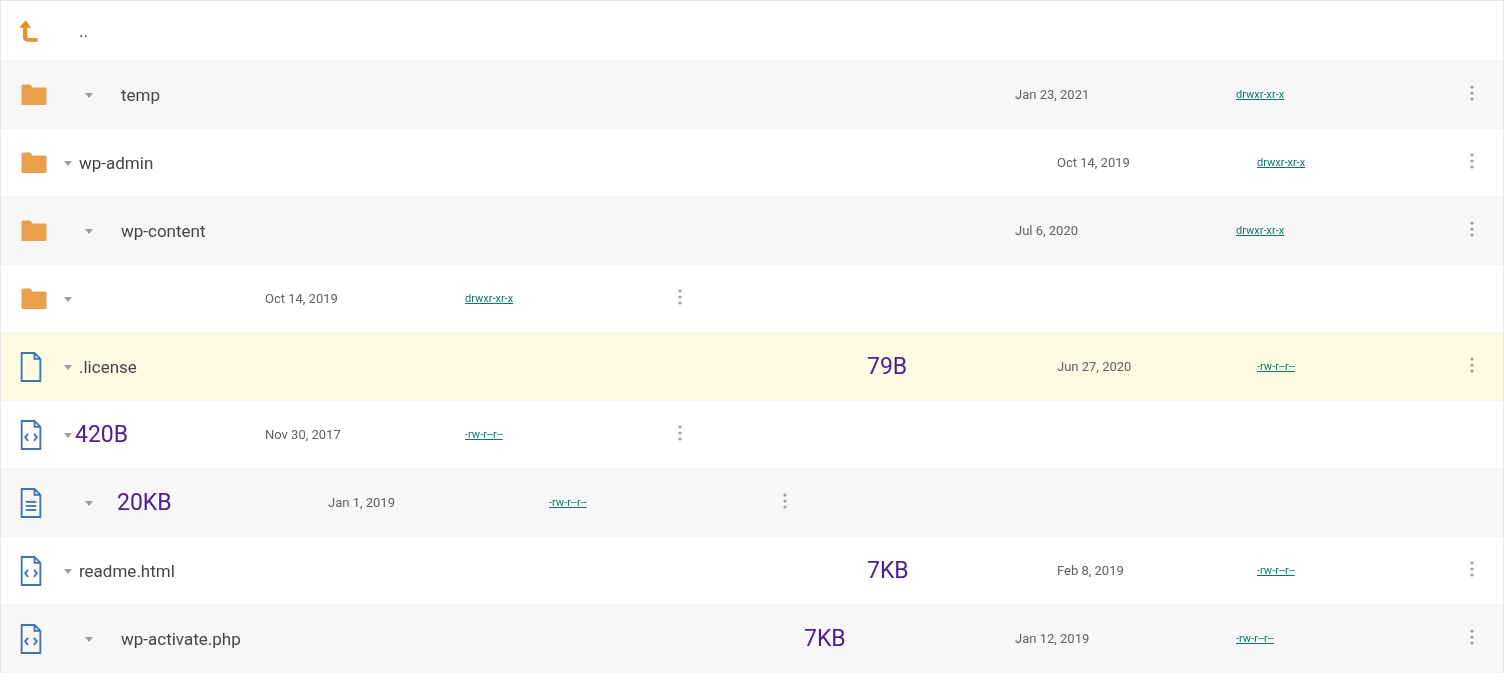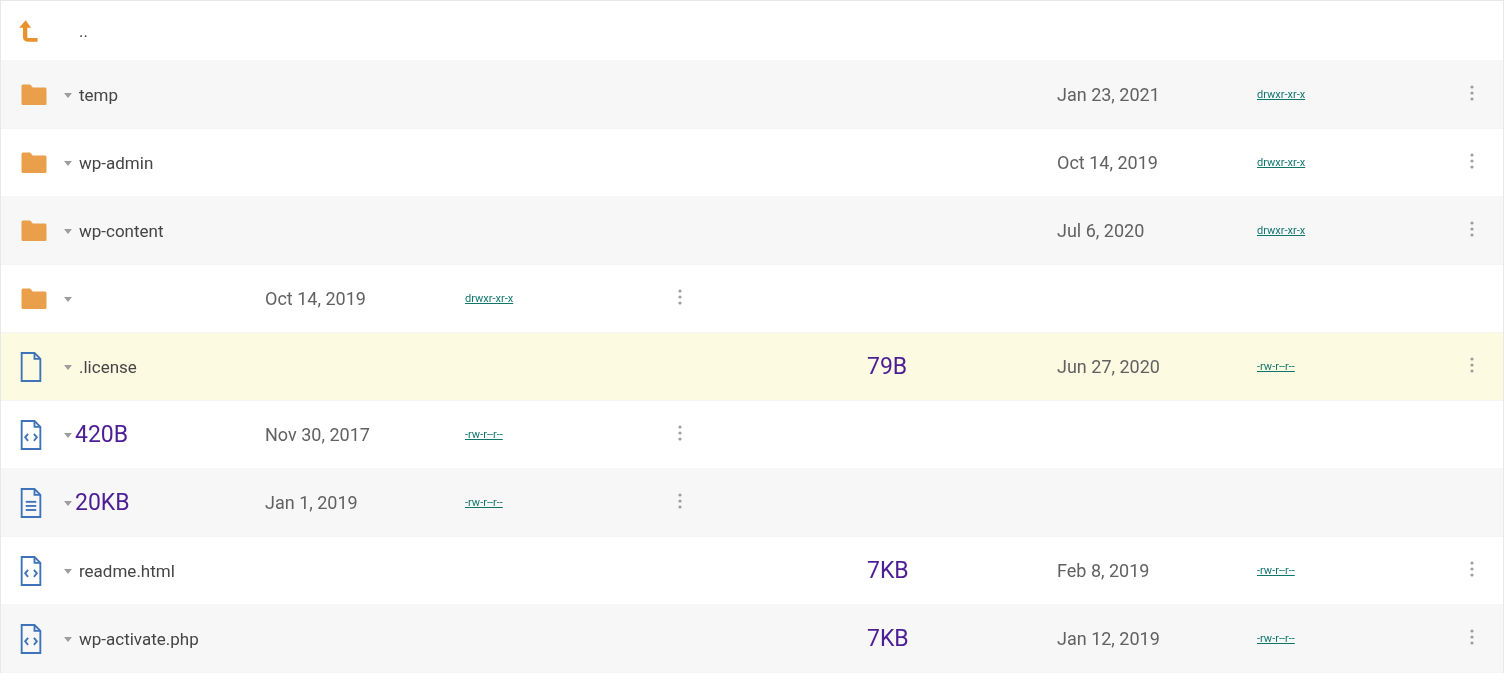--- a/index.html
+++ b/index.html
@@ -16,21 +16,21 @@
     }
     .row {
       display: flex;
       align-items: center;
       height: 68px;
       padding: 0 16px 0 16px;
       border-bottom: 1px solid #f5f5f5;
     }
     .row-parent { height: 60px; }
     .row.odd { background: #ffffff; }
-    .row.even { background: #f7f7f7; }
+    .row.even { background: #f7f7f7; gap: 21px; }
     .row.highlight { background: #fdfae2; }
     .cell { display: flex; align-items: center; }
     .cell-icon {
       width: 44px;
       flex-shrink: 0;
       display:flex;
       align-items:center;
       justify-content:flex-start;
     }
     .cell-caret {
@@ -49,21 +49,21 @@
       padding-left: 4px;
     }
     .cell-size {
       width: 190px;
       color: #4c1d95;
       font-size: 23px;
     }
     .cell-date {
       width: 200px;
       color: #616161;
-      font-size: 18px;
+      font-size: 13px;
     }
     .cell-perm {
       width: 200px;
       color: #0f766e;
       font-size: 11px;
       text-decoration: underline;
     }
     .cell-actions {
       width: 30px;
       display: flex;

